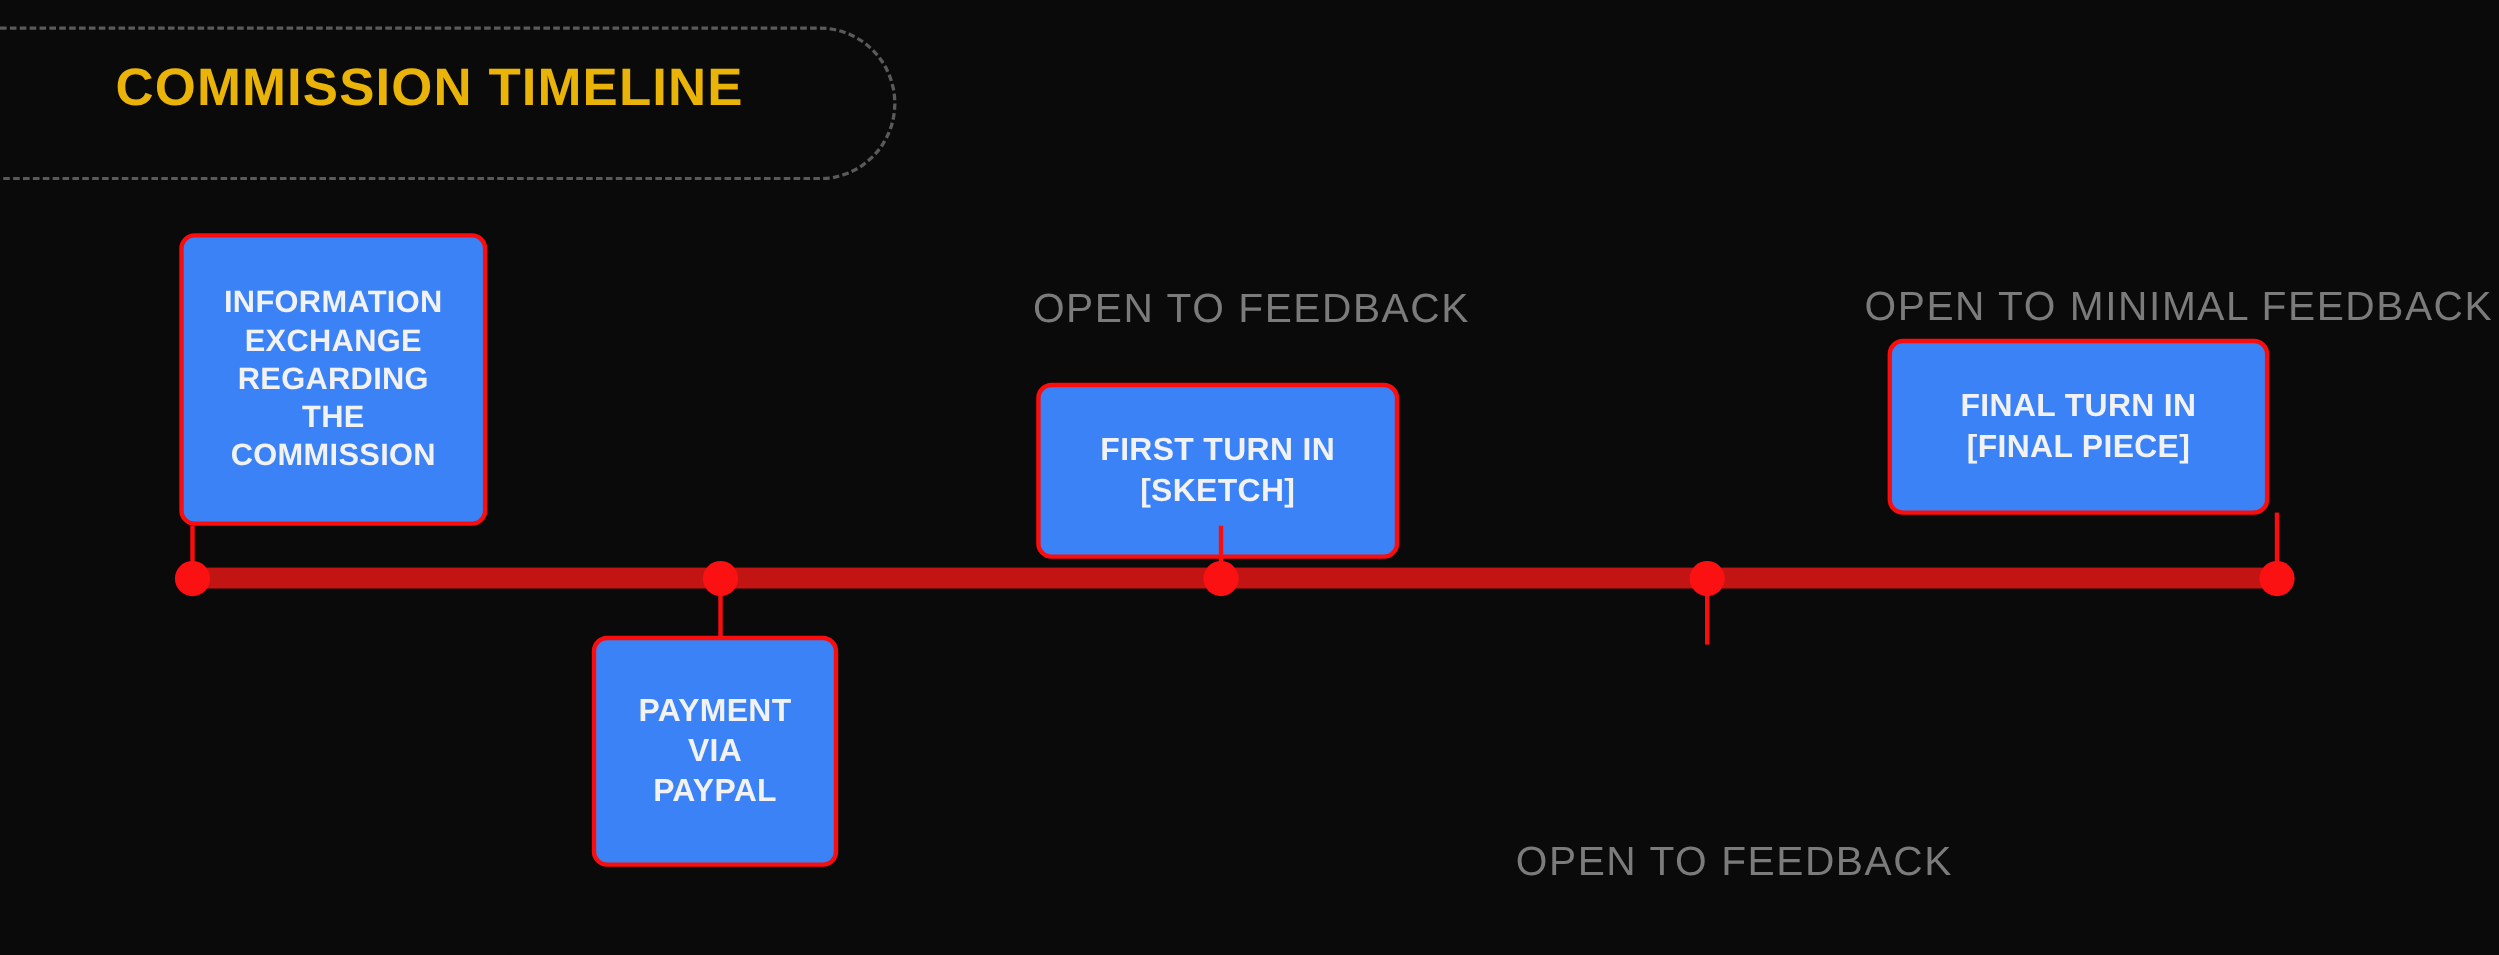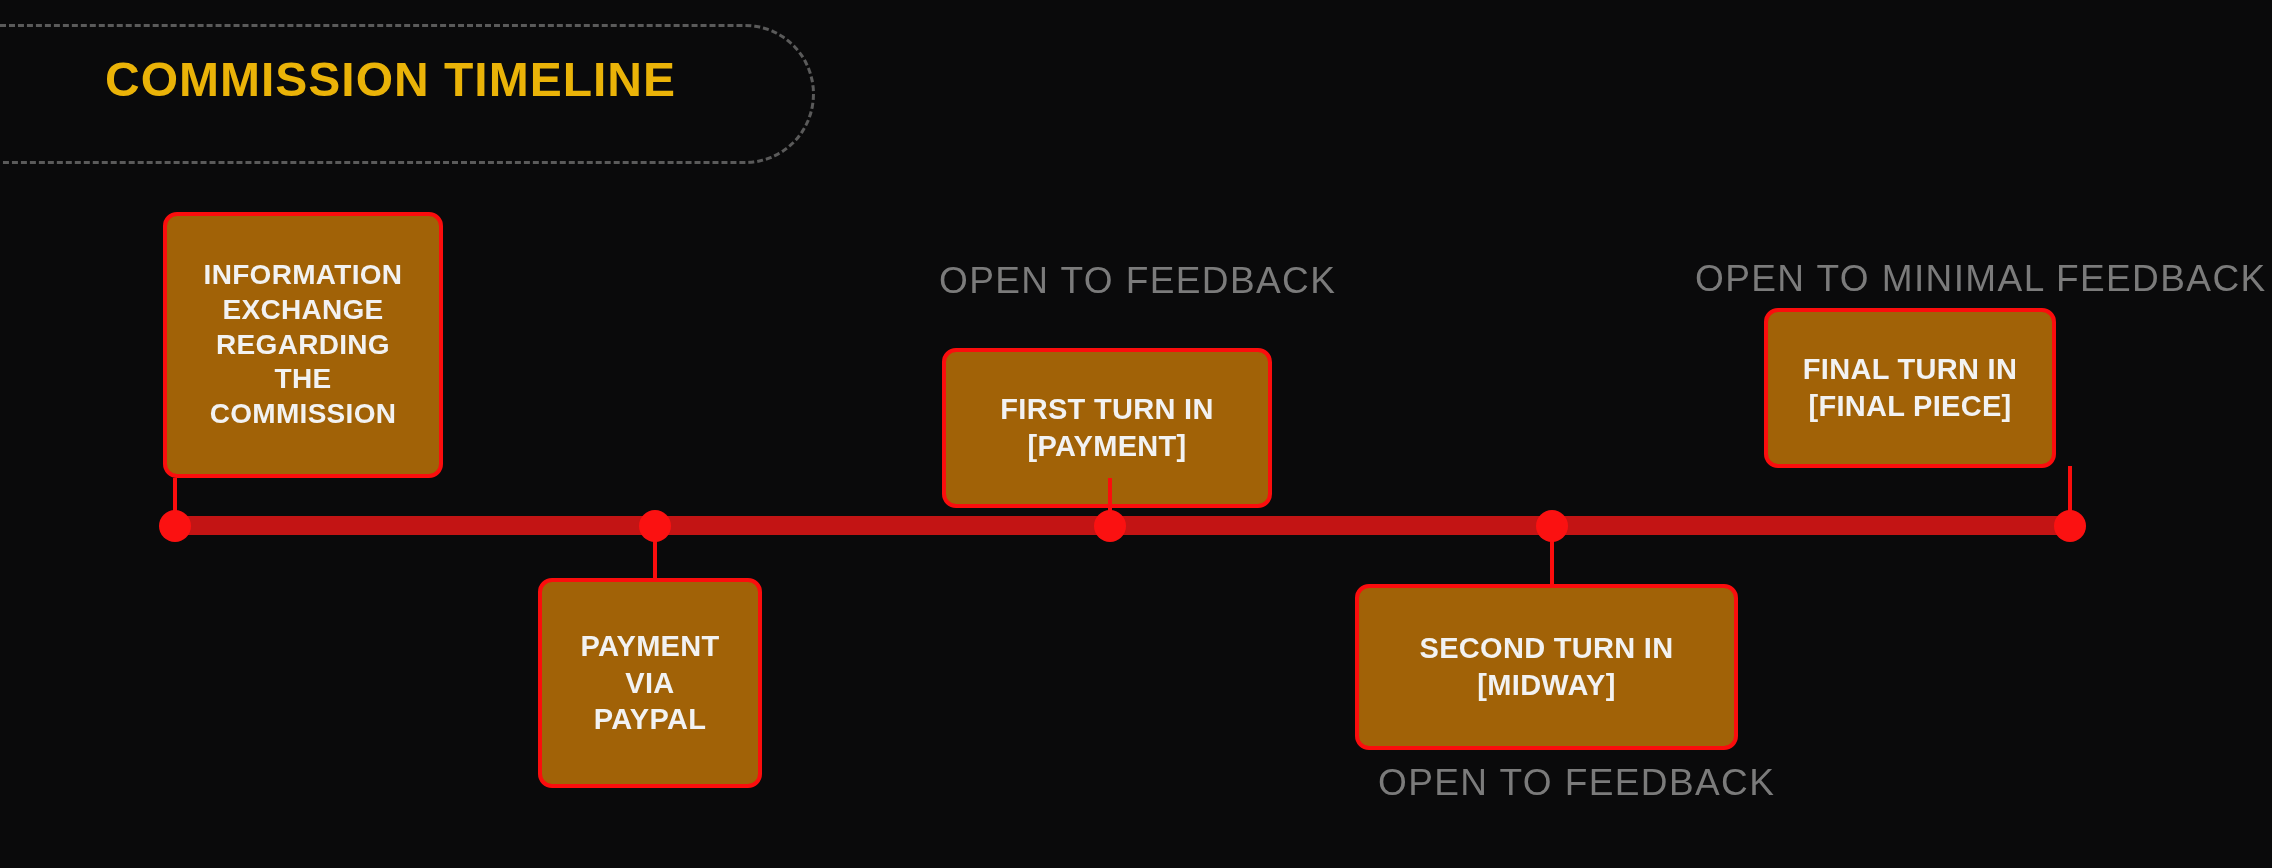--- a/index.html
+++ b/index.html
@@ -65,21 +65,21 @@
     background: #fb0d0d;
     transform: translateX(-50%);
   }
 
   
   .milestone-box {
     position: absolute;
     border: 4px solid #fb0d0d;
     border-radius: 14px;
     box-sizing: border-box;
-    background: #a16207;
+    background: #3b82f6;
     display: flex;
     align-items: center;
     justify-content: center;
     text-align: center;
   }
   .milestone-text {
     color: #f2f2f2;
     font-weight: bold;
     font-size: 29px;
     line-height: 1.26;
@@ -131,36 +131,30 @@
       <span>PAYMENT</span><br>
       <span>VIA</span><br>
       <span>PAYPAL</span>
     </div>
   </div>
 
   <div class="feedback-label" style="left:916px; top:260px;">OPEN TO FEEDBACK</div>
   <div class="milestone-box" style="left:942px; top:320px; width:330px; height:160px;margin-top:28px;">
     <div class="milestone-text">
       <span>FIRST TURN IN</span><br>
-      <span>[PAYMENT]</span>
+      <span>[SKETCH]</span>
     </div>
   </div>
   <div class="connector-v" style="left:1110px; top:478px; height:48px;"></div>
 
   <div class="connector-v" style="left:1552px; top:526px; height:60px;"></div>
-  <div class="milestone-box" style="left:1355px; top:584px; width:383px; height:166px;">
-    <div class="milestone-text">
-      <span>SECOND TURN IN</span><br>
-      <span>[MIDWAY]</span>
-    </div>
-  </div>
   <div class="feedback-label" style="left:1355px; top:762px;">OPEN TO FEEDBACK</div>
 
   <div class="feedback-label" style="left:1672px; top:258px;">OPEN TO MINIMAL FEEDBACK</div>
-  <div class="milestone-box" style="left:1764px; top:308px; width:292px; height:160px;">
+  <div class="milestone-box" style="left:1716px; top:308px; width:347px; height:160px;">
     <div class="milestone-text">
       <span>FINAL TURN IN</span><br>
       <span>[FINAL PIECE]</span>
     </div>
   </div>
   <div class="connector-v" style="left:2070px; top:466px; height:60px;"></div>
 
   <div class="timeline-dot" style="left:175px;"></div>
   <div class="timeline-dot" style="left:655px;"></div>
   <div class="timeline-dot" style="left:1110px;"></div>

